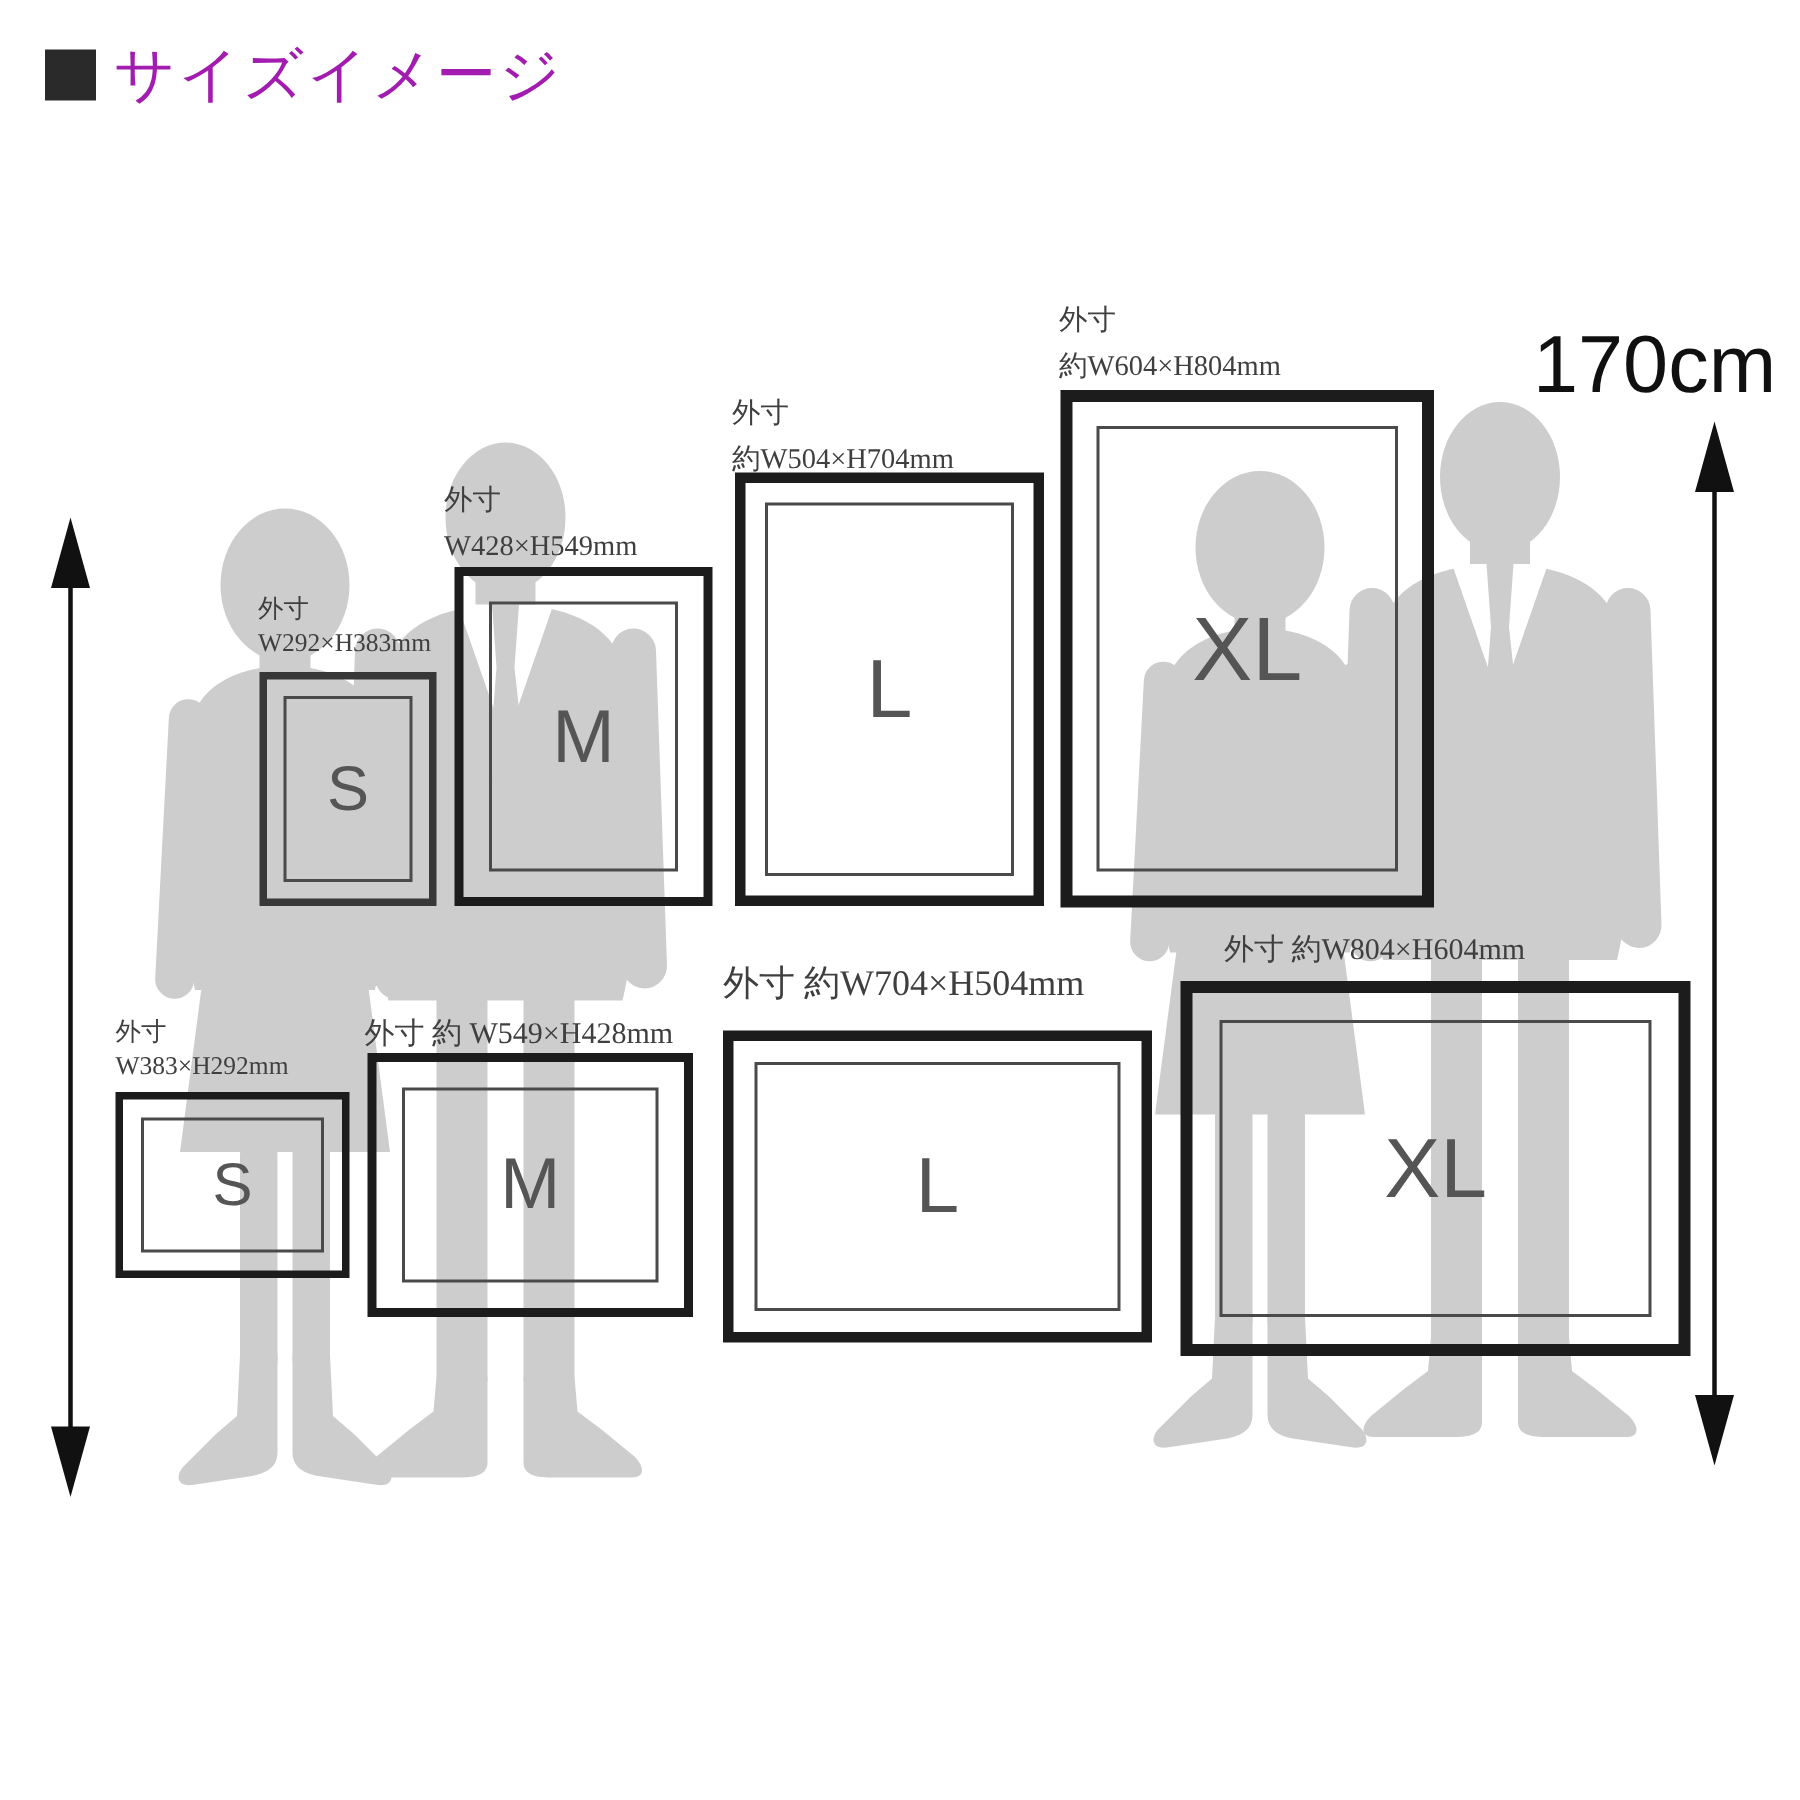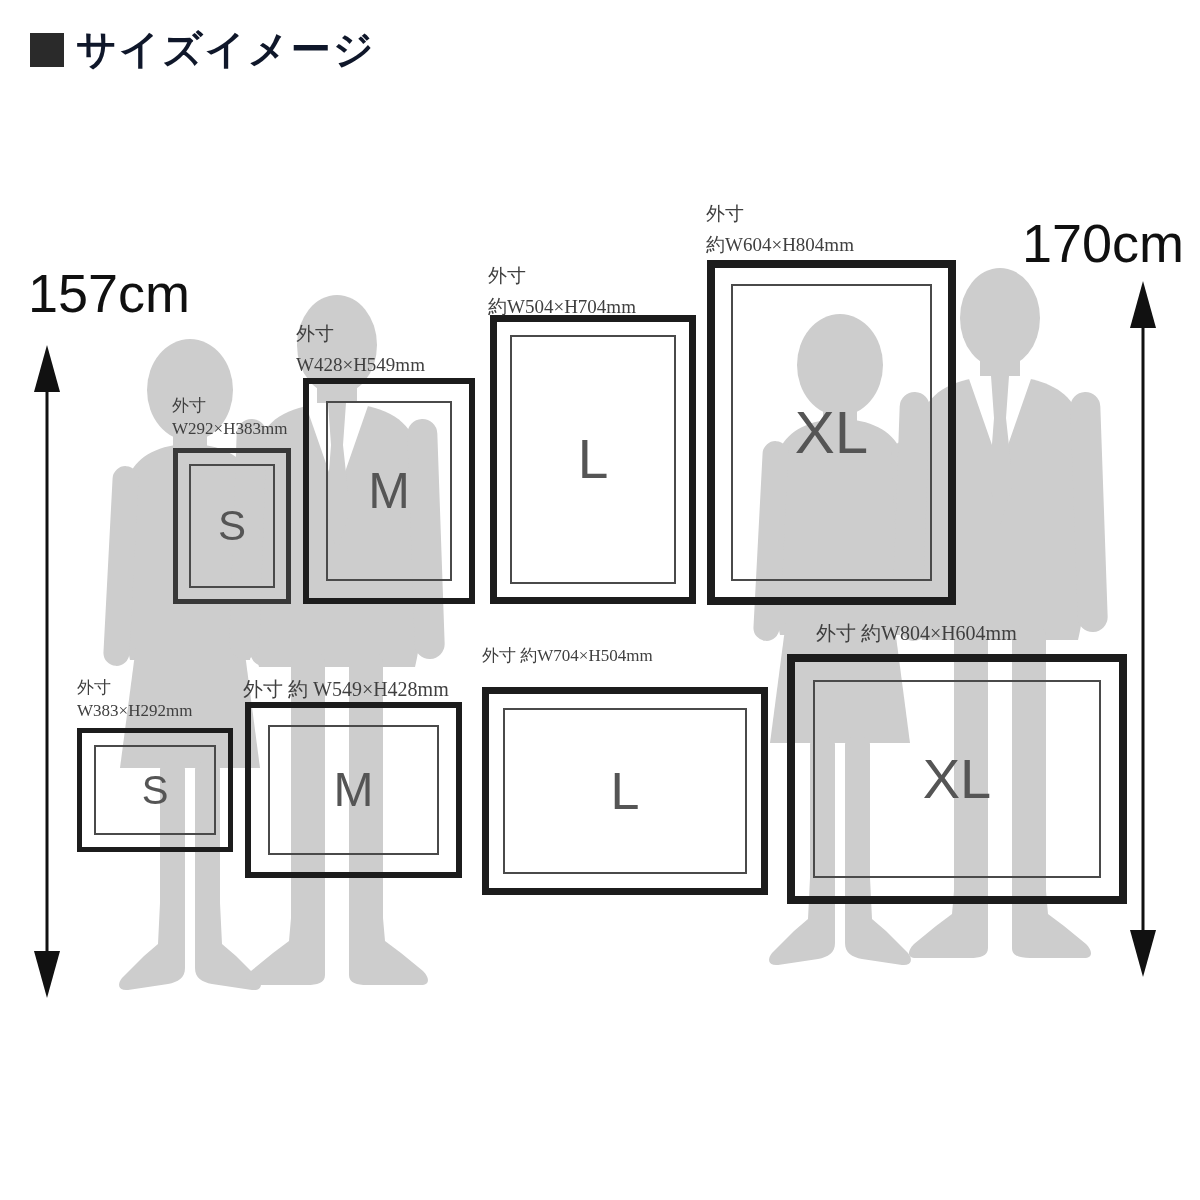--- a/index.html
+++ b/index.html
@@ -3,21 +3,21 @@
 <meta charset="utf-8">
 <style>
   html,body{margin:0;padding:0;background:#fff;}
   .stage{
     position:relative;width:1200px;height:1200px;background:#ffffff;overflow:hidden;
     font-family:"Liberation Sans","DejaVu Sans",sans-serif;
   }
   .layer-figures{position:absolute;left:0;top:0;z-index:1;}
   .title{position:absolute;left:30px;top:22px;display:flex;align-items:center;gap:12px;z-index:4;}
   .title-square{width:34px;height:34px;background:#2a2a2a;}
-  .title-text{font-size:40px;font-weight:bold;color:#0f172a;letter-spacing:2px;}
+  .title-text{font-size:40px;font-weight:normal;color:#a21caf;letter-spacing:2px;}
   .cm-label{position:absolute;font-size:54px;color:#101010;z-index:4;white-space:nowrap;}
   .cm-left{left:28px;top:262px;}
   .cm-right{left:1022px;top:212px;}
   .dim-label{position:absolute;z-index:3;color:#3f3f3f;white-space:nowrap;}
   .dim-label div{display:block;font-family:Liberation Serif, serif;}
   .frame{position:absolute;z-index:2;box-sizing:border-box;border-style:solid;border-color:#1c1c1c;}
   .frame-inner{position:absolute;border:2px solid #4a4a4a;display:flex;align-items:center;justify-content:center;}
   .size-letter{color:#555;line-height:1;}
 </style>
 </head>
@@ -70,21 +70,20 @@
       <polygon points="1143,281 1156,328 1130,328"></polygon>
       <polygon points="1143,977 1156,930 1130,930"></polygon>
     </g>
   </svg>
 
   <header class="title">
     <span class="title-square"></span>
     <span class="title-text">サイズイメージ</span>
   </header>
 
-  <div class="cm-label cm-left">157cm</div>
   <div class="cm-label cm-right">170cm</div>
 
   <div class="dim-label" style="left:172px;top:394px;font-size:17px;line-height:23px;">
     <div>外寸</div>
     <div>W292×H383mm</div>
   </div>
   <div class="frame" style="left:173px;top:448px;width:118px;height:156px;border-width:5px;border-color:#383838;">
     <div class="frame-inner" style="inset:11px;">
       <span class="size-letter" style="font-size:42px;">S</span>
     </div>
@@ -133,21 +132,21 @@
   <div class="dim-label" style="left:243px;top:676px;font-size:20px;line-height:26px;">
     <div>外寸 約 W549×H428mm</div>
     <div></div>
   </div>
   <div class="frame" style="left:245px;top:702px;width:217px;height:176px;border-width:6px;">
     <div class="frame-inner" style="inset:17px;">
       <span class="size-letter" style="font-size:48px;">M</span>
     </div>
   </div>
 
-  <div class="dim-label" style="left:482px;top:643px;font-size:17px;line-height:26px;">
+  <div class="dim-label" style="left:482px;top:643px;font-size:24px;line-height:26px;">
     <div>外寸 約W704×H504mm</div>
     <div></div>
   </div>
   <div class="frame" style="left:482px;top:687px;width:286px;height:208px;border-width:7px;">
     <div class="frame-inner" style="inset:14px;">
       <span class="size-letter" style="font-size:52px;">L</span>
     </div>
   </div>
 
   <div class="dim-label" style="left:788px;top:620px;font-size:20px;line-height:26px;margin-left:28px;">

